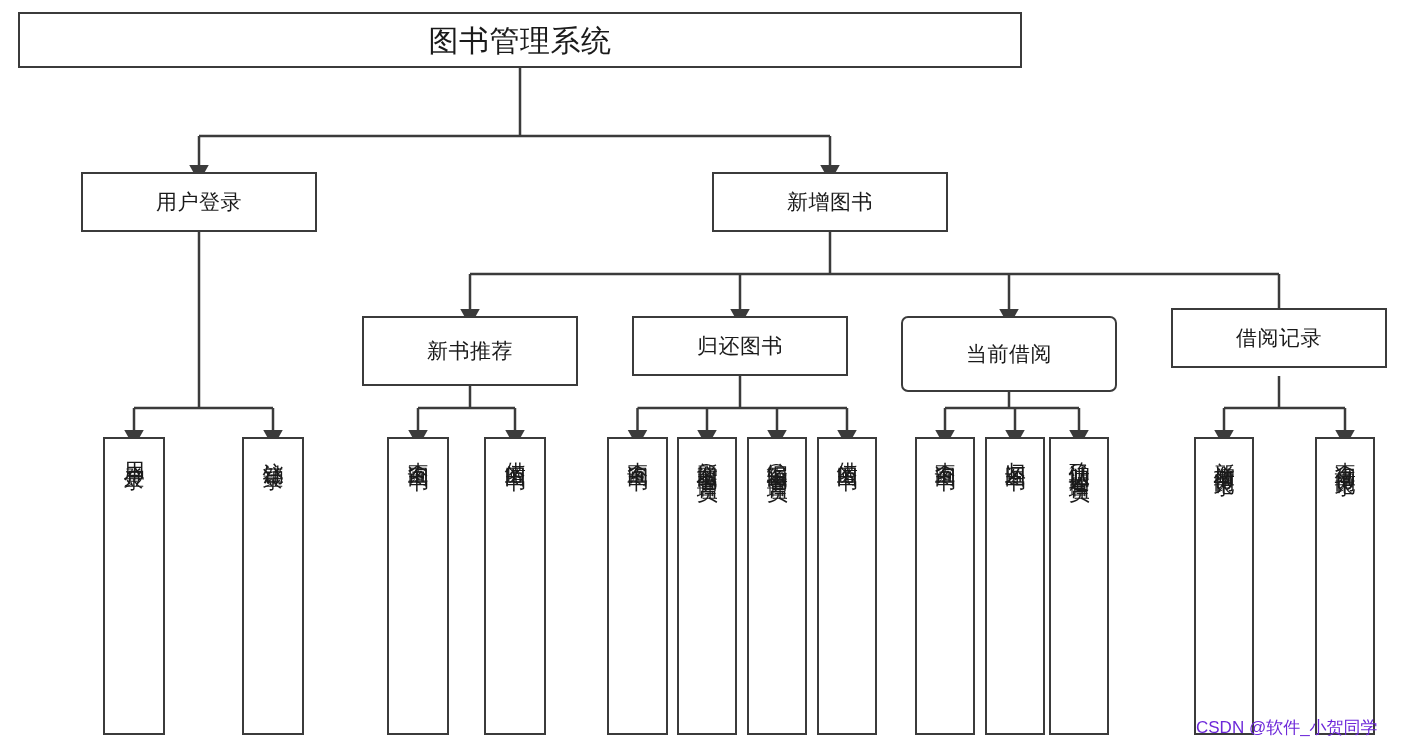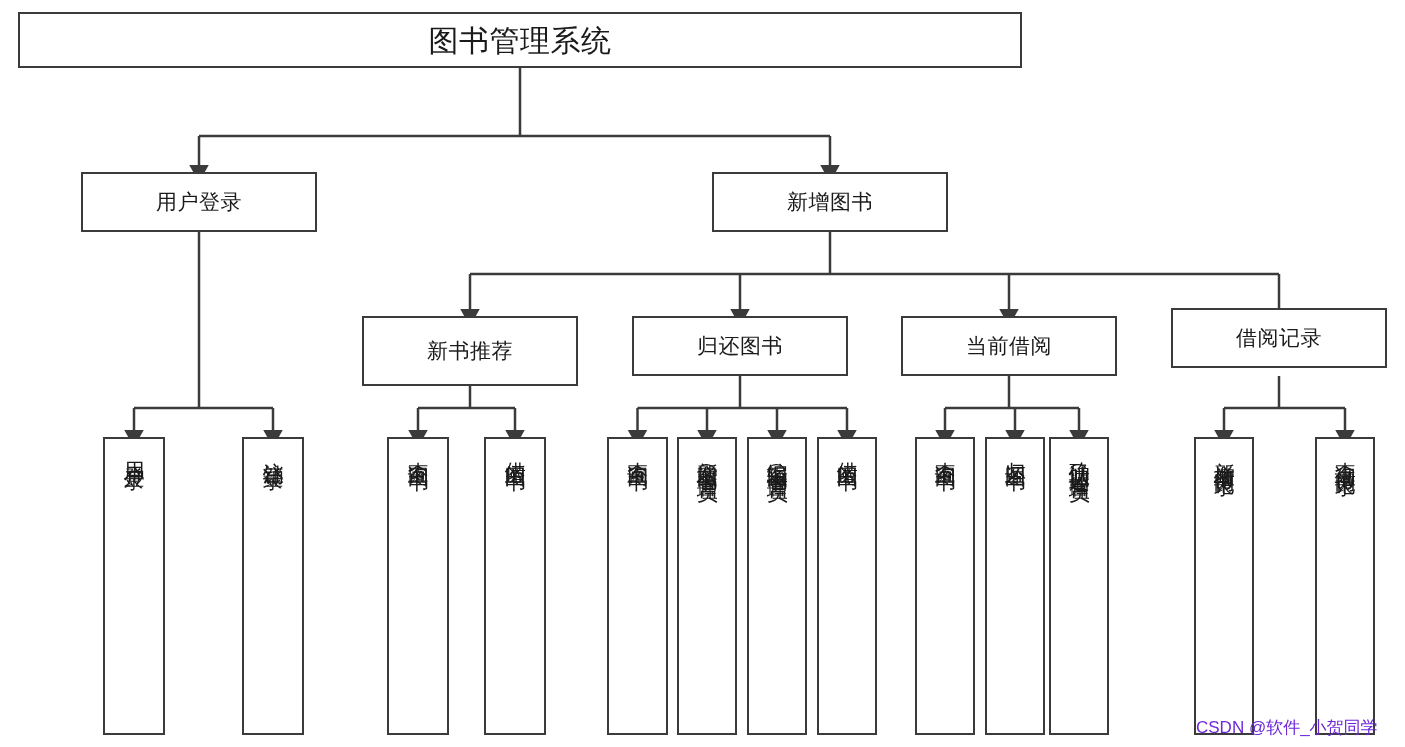--- a/index.html
+++ b/index.html
@@ -129,21 +129,21 @@
       </div>
       <div class="node horiz" style="left: 712px; top: 172px; width: 236px; height: 60px;">
         <span class="node-label">新增图书</span>
       </div>
       <div class="node horiz" style="left: 362px; top: 316px; width: 216px; height: 70px;">
         <span class="node-label">新书推荐</span>
       </div>
       <div class="node horiz" style="left: 632px; top: 316px; width: 216px; height: 60px;">
         <span class="node-label">归还图书</span>
       </div>
-      <div class="node horiz" style="left: 901px; top: 316px; width: 216px; height: 60px;">
+      <div class="node horiz" style="left: 901px; top: 316px; width: 216px; height: 76px; border-radius: 7px;">
         <span class="node-label">当前借阅</span>
       </div>
       <div class="node horiz" style="left: 1171px; top: 308px; width: 216px; height: 60px;">
         <span class="node-label">借阅记录</span>
       </div>
       <div class="node vert" style="left: 103px; top: 437px; width: 62px; height: 298px;">
         <span class="node-label">用户登录</span>
       </div>
       <div class="node vert" style="left: 242px; top: 437px; width: 62px; height: 298px;">
         <span class="node-label">注销登录</span>

